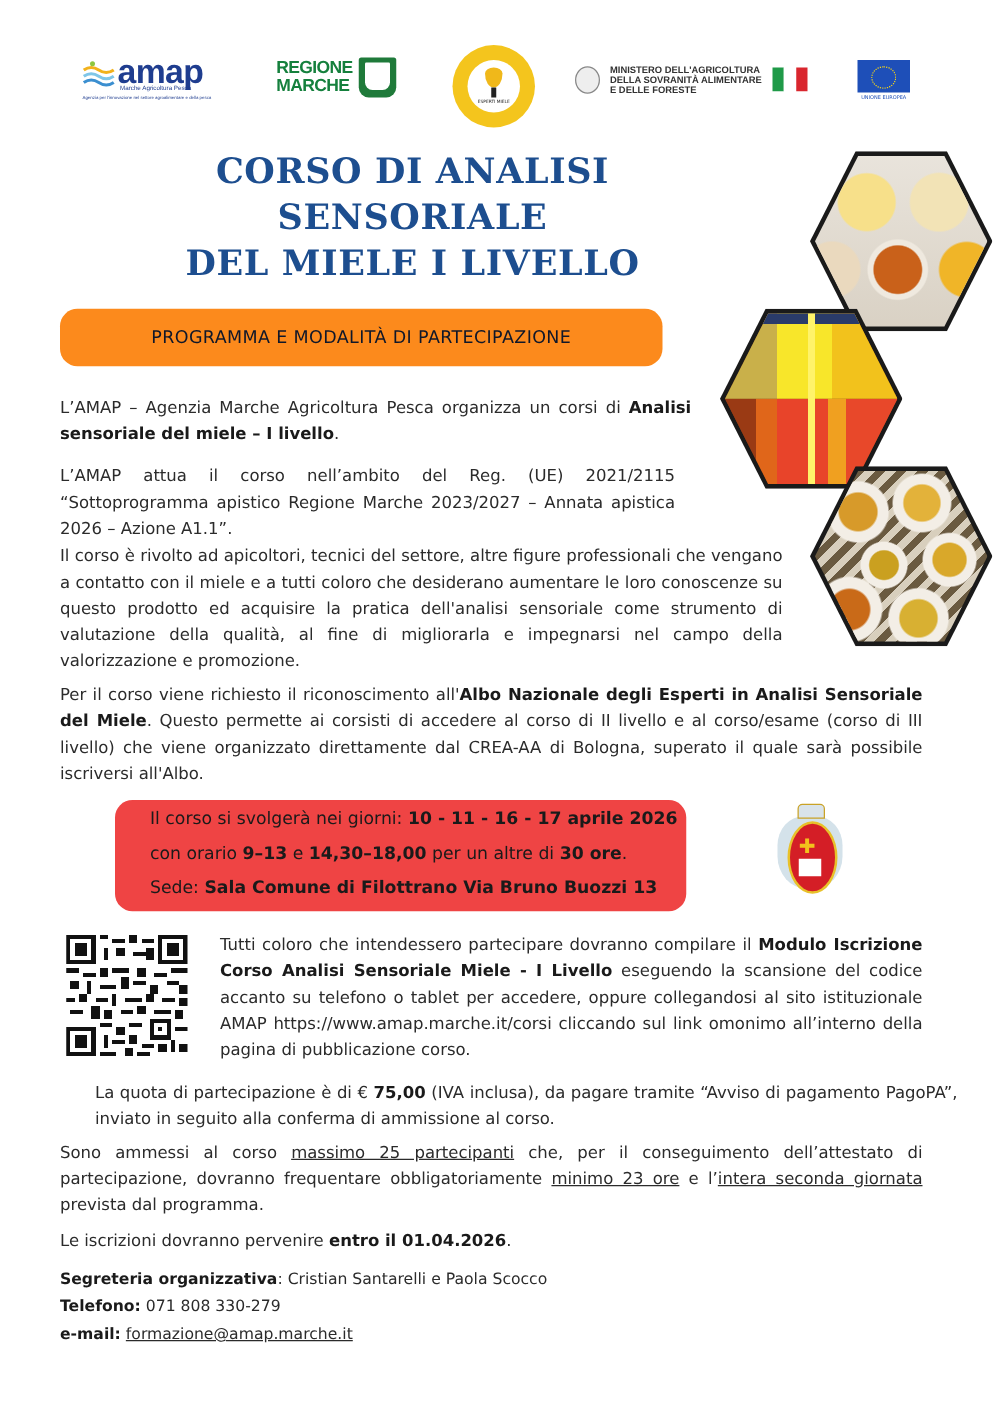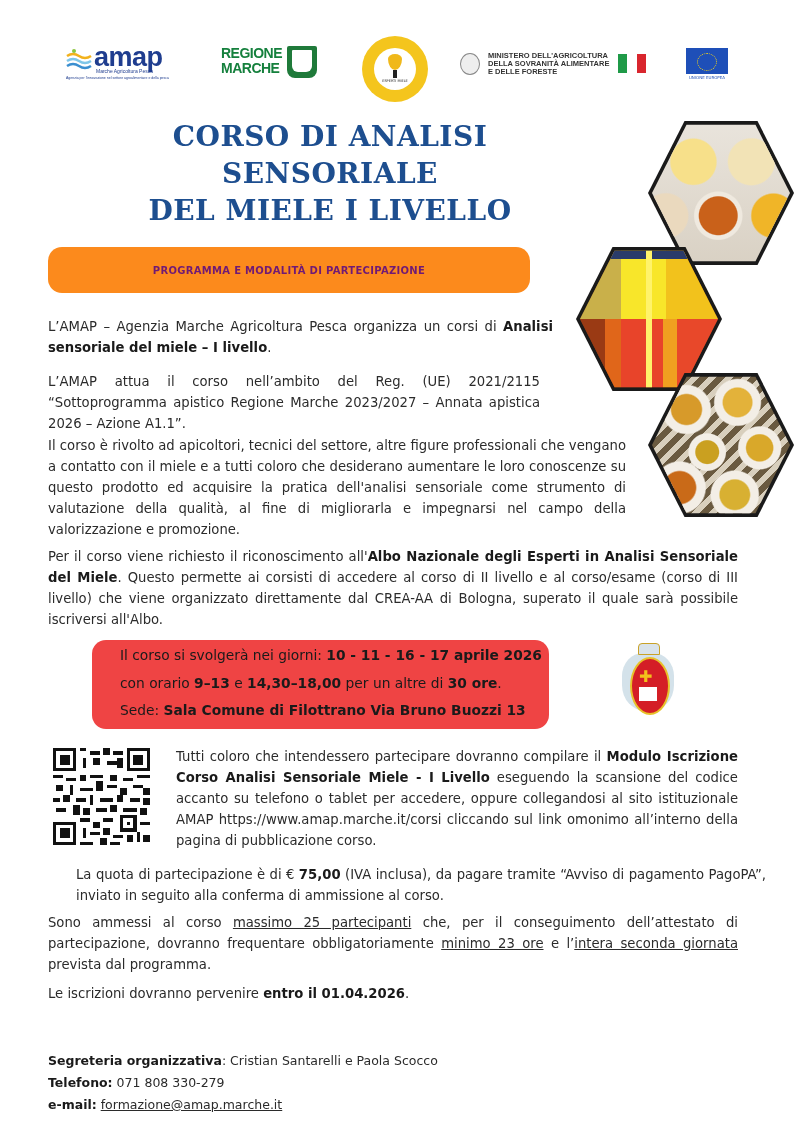--- a/index.html
+++ b/index.html
@@ -35,21 +35,21 @@
   .ue-flag { position: absolute; left: 0; top: 0; width: 42px; height: 26px; background: #1e4fb8; }
   .ue-stars { position: absolute; left: 11px; top: 5px; width: 18px; height: 16px; border: 1px dotted #f7d516; border-radius: 50%; }
   .ue-label { position: absolute; left: 0; top: 27px; width: 42px; font-size: 4px; text-align: center; color: #1e4fb8; }
 
   
   .title { left: 130px; top: 118px; width: 400px; text-align: center; font-family: "DejaVu Serif", serif; font-weight: bold; font-size: 28px; line-height: 37px; color: #1d4e8f; letter-spacing: 0.5px; }
   .title div { white-space: nowrap; }
 
   
   .pill { left: 48px; top: 247px; width: 482px; height: 46px; border-radius: 14px; background: #fc8a1c; display: flex; align-items: center; justify-content: center; }
-  .pill span { font-family: "DejaVu Sans", sans-serif; font-weight: bold; font-size: 10px; color: #701a75; letter-spacing: 0.3px; white-space: nowrap; }
+  .pill span { font-family: "DejaVu Sans", sans-serif; font-weight: normal; font-size: 14px; color: #0f172a; letter-spacing: 0.3px; white-space: nowrap; }
 
   
   .p { font-size: 13.2px; line-height: 21px; color: #2b2b2b; text-align: justify; }
   .p b { color: #1a1a1a; }
   .p1 { left: 48px; top: 316px; width: 505px; }
   .p2 { left: 48px; top: 371px; width: 492px; }
   .p3 { left: 48px; top: 435px; width: 578px; }
   .p4 { left: 48px; top: 546px; width: 690px; }
 
   
@@ -97,21 +97,21 @@
 
   
   .qr { left: 53px; top: 748px; width: 97px; height: 97px; }
 
   .p5 { left: 176px; top: 746px; width: 562px; }
   .p6 { left: 48px; top: 864px; width: 690px; margin-left: 28px; }
   .p7 { left: 48px; top: 912px; width: 690px; }
   .p7 u { text-decoration: underline; }
   .p8 { left: 48px; top: 983px; width: 690px; }
 
-  .contact { left: 48px; font-size: 12.5px; color: #2b2b2b; white-space: nowrap; margin-top: 38px; }
+  .contact { left: 48px; font-size: 12.5px; color: #2b2b2b; white-space: nowrap; }
   .contact b { color: #1a1a1a; }
   .c1 { top: 1015px; }
   .c2 { top: 1037px; }
   .c3 { top: 1059px; }
   .c3 a { color: #2b2b2b; text-decoration: underline; }
 </style>
 </head>
 <body>
 
 <div class="abs logo-amap">

